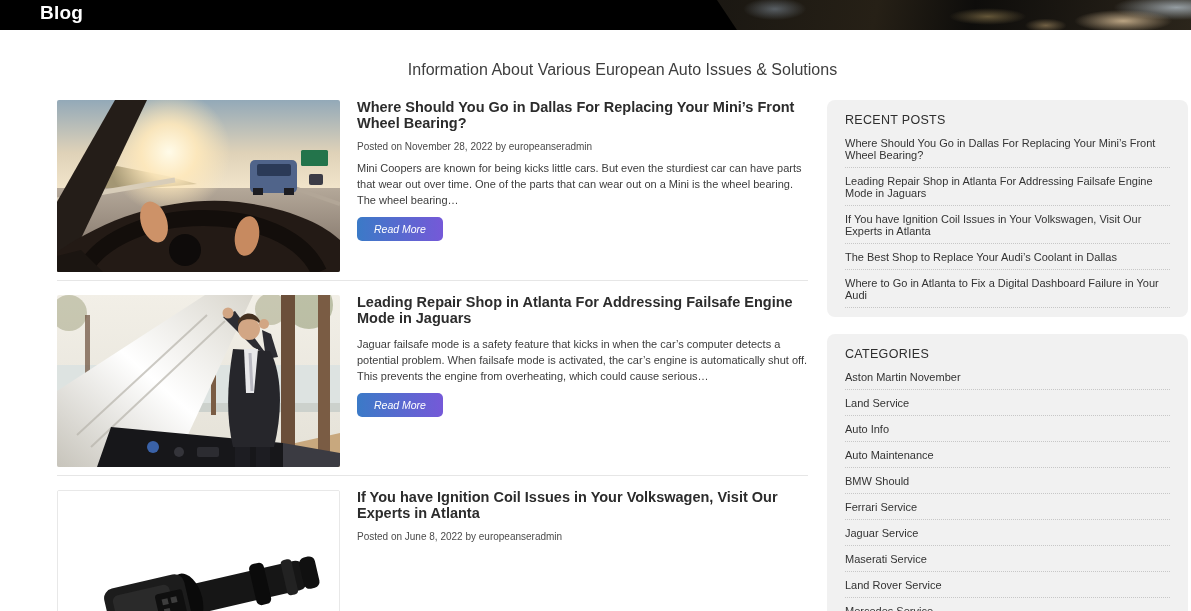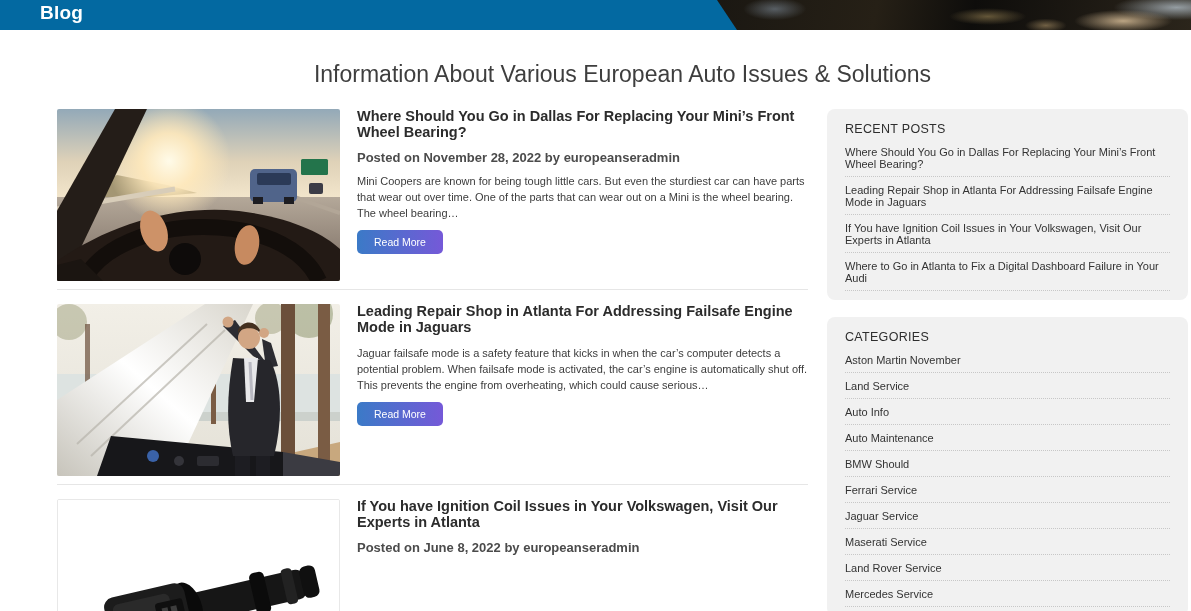--- a/index.html
+++ b/index.html
@@ -1,55 +1,55 @@
 <!DOCTYPE html>
 <html><head>
 <meta charset="utf-8">
 <style>
   * { margin: 0; padding: 0; box-sizing: border-box; }
   html, body { width: 1191px; height: 611px; overflow: hidden; background: #ffffff;
     font-family: "Liberation Sans", sans-serif; }
 
   
-  .header-bar { position: relative; height: 30px; background: #0369a1; overflow: hidden; }
+  .header-bar { position: relative; height: 30px; background: #000000; overflow: hidden; }
   .blog-title { position: absolute; left: 40px; top: 2px; color: #ffffff;
     font-size: 19px; font-weight: 700; letter-spacing: 0.2px; }
   .header-photo { position: absolute; top: 0; right: 0; width: 484px; height: 30px;
     clip-path: polygon(10px 0, 100% 0, 100% 100%, 30px 100%);
     background:
       radial-gradient(70px 16px at 86% 70%, rgba(214,188,150,.85), transparent 70%),
       radial-gradient(90px 18px at 97% 25%, rgba(185,198,208,.75), transparent 70%),
       radial-gradient(55px 12px at 58% 55%, rgba(168,144,92,.55), transparent 70%),
       radial-gradient(45px 16px at 14% 30%, rgba(118,130,142,.65), transparent 70%),
       radial-gradient(30px 10px at 70% 85%, rgba(200,170,120,.5), transparent 70%),
       linear-gradient(100deg, #1a1712 0%, #262016 35%, #0e0d0b 55%, #1d1913 78%, #2b251b 100%); }
 
   
   .container { padding: 0 3px 0 57px; }
-  .page-title { margin: 31px 0 21px; text-align: center; font-size: 23px;
+  .page-title { margin: 31px 0 21px; text-align: center; font-size: 16px;
     font-weight: 400; color: #3e3e3e; }
   .content-row { display: flex; align-items: flex-start; }
   .main-col { flex: 1 1 auto; margin-right: 19px; min-width: 0; }
   .sidebar { flex: 0 0 361px; width: 361px; }
 
   
   .post { display: flex; margin-bottom: 8px; }
   .post-thumb { flex: 0 0 283px; width: 283px; height: 172px; overflow: hidden;
     border-radius: 2px; cursor: pointer; }
   .post-thumb svg { display: block; }
   .thumb-bordered { border: 1px solid #e8e8e8; background: #ffffff; }
   .post-body { margin-left: 17px; min-width: 0; }
   .post-title { font-size: 14.5px; font-weight: 700; color: #2c2c2c;
     margin: -1px 0 10px; cursor: pointer; }
-  .post-meta { font-size: 13px; color: #4b4b4b; margin-bottom: 8px; font-weight: bold; }
+  .post-meta { font-size: 10px; color: #4b4b4b; margin-bottom: 8px; }
   .post-excerpt { font-size: 11px; line-height: 16px; color: #3c3c3c; margin-bottom: 9px; }
   .read-more { display: inline-block; border: none; cursor: pointer;
     padding: 6px 17px; font-size: 10.5px; color: #ffffff; border-radius: 5px;
     font-family: "Liberation Sans", sans-serif;
-    background: linear-gradient(90deg, #3b7ac7, #7559d8); }
+    background: linear-gradient(90deg, #3b7ac7, #7559d8); font-style: italic; }
   .post-divider { border: none; border-top: 1px solid #e6e6e6; margin: 0 0 14px; }
 
   
   .widget { background: #f1f1f1; border-radius: 8px; padding: 13px 18px 9px;
     margin-bottom: 17px; }
   .widget-title { font-size: 12.5px; font-weight: 400; color: #2e2e2e;
     letter-spacing: 0.3px; margin-bottom: 3px; }
   .widget-item { font-size: 11px; color: #333333; padding: 7px 0 6px;
     border-bottom: 1px dotted #c7c7c7; cursor: pointer; }
 </style>
@@ -106,21 +106,21 @@
             <path d="M26,172 C62,102 228,98 262,172" fill="none" stroke="#130e0b" stroke-width="16"></path>
             <circle cx="128" cy="150" r="16" fill="#0e0b0a"></circle>
             <ellipse cx="97" cy="122" rx="13" ry="21" fill="#cd9268" transform="rotate(-18 97 122)"></ellipse>
             <ellipse cx="190" cy="136" rx="12" ry="20" fill="#c78a60" transform="rotate(10 190 136)"></ellipse>
             <polygon points="0,172 46,172 24,150 0,156" fill="#1b1511"></polygon>
           </svg>
         </div>
         <div class="post-body">
           <div class="post-title">Where Should You Go in Dallas For Replacing Your Mini’s Front Wheel Bearing?</div>
           <div class="post-meta">Posted on November 28, 2022 by europeanseradmin</div>
-          <div class="post-excerpt">Mini Coopers are known for being tough little cars. But even the sturdiest car can have parts that wear out over time. One of the parts that can wear out on a Mini is the wheel bearing. The wheel bearing…</div>
+          <div class="post-excerpt">Mini Coopers are known for being kicks little cars. But even the sturdiest car can have parts that wear out over time. One of the parts that can wear out on a Mini is the wheel bearing. The wheel bearing…</div>
           <button class="read-more">Read More</button>
         </div>
       </div>
       <hr class="post-divider">
 
       <div class="post">
         <div class="post-thumb">
           <svg width="283" height="172" viewBox="0 0 283 172">
             <defs>
               <linearGradient id="bg2" x1="0" y1="0" x2="0" y2="1">
@@ -205,20 +205,21 @@
     <div class="sidebar">
       <div class="widget">
         <div class="widget-title">RECENT POSTS</div>
 
           <div class="widget-item">Where Should You Go in Dallas For Replacing Your Mini’s Front Wheel Bearing?</div>
 
           <div class="widget-item">Leading Repair Shop in Atlanta For Addressing Failsafe Engine Mode in Jaguars</div>
 
           <div class="widget-item">If You have Ignition Coil Issues in Your Volkswagen, Visit Our Experts in Atlanta</div>
 
+          <div class="widget-item">The Best Shop to Replace Your Audi’s Coolant in Dallas</div>
 
           <div class="widget-item">Where to Go in Atlanta to Fix a Digital Dashboard Failure in Your Audi</div>
 
       </div>
 
       <div class="widget">
         <div class="widget-title">CATEGORIES</div>
 
           <div class="widget-item">Aston Martin November</div>
 

